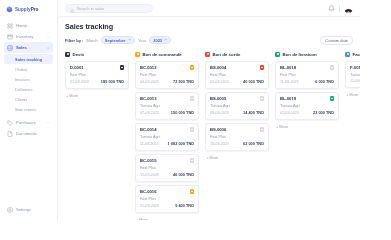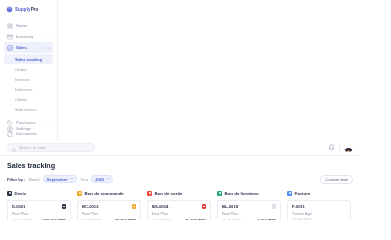--- a/index.html
+++ b/index.html
@@ -2,21 +2,21 @@
 <html><head>
 <meta charset="utf-8">
 <style>
   * { box-sizing: border-box; margin: 0; padding: 0; }
   html, body {
     width: 391px; height: 220px;
     font-family: "Liberation Sans", sans-serif;
     background: #ffffff;
     overflow: hidden;
   }
-  #app { display: flex; width: 360px; height: 220px; flex-direction: column; }
+  #app { display: flex; width: 360px; height: 220px; }
 
   
   .sidebar {
     width: 58px; height: 220px;
     background: #ffffff;
     border-right: 1px solid #eceef3;
     display: flex; flex-direction: column;
     padding: 5px 0 0 0;
     flex: 0 0 58px;
     position: relative;

